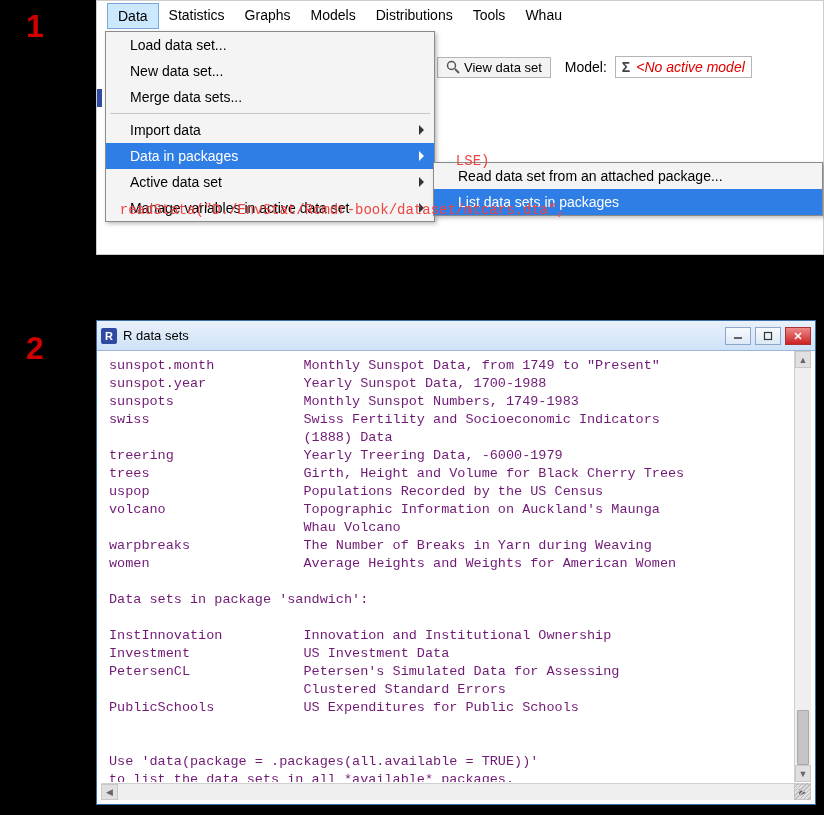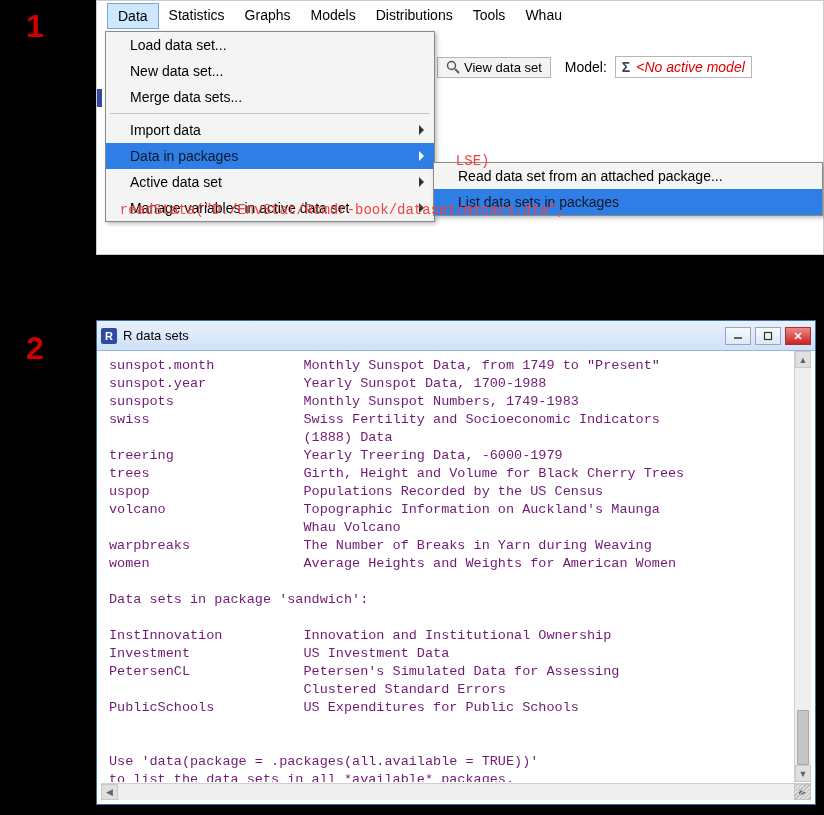--- a/index.html
+++ b/index.html
@@ -97,21 +97,21 @@
     border: 1px solid #8a8a8a;
     box-shadow: 2px 2px 4px rgba(0,0,0,0.25);
   }
   .dd-item {
     padding: 5px 26px 5px 24px;
     cursor: default;
     position: relative;
   }
   .dd-item.highlight {
     background: #2f7ee6;
-    color: #0f172a;
+    color: #ffffff;
   }
   .dd-sep {
     height: 1px;
     background: #c5c5c5;
     margin: 3px 4px;
   }
   .dd-arrow {
     position: absolute;
     right: 10px;
     top: 50%;

